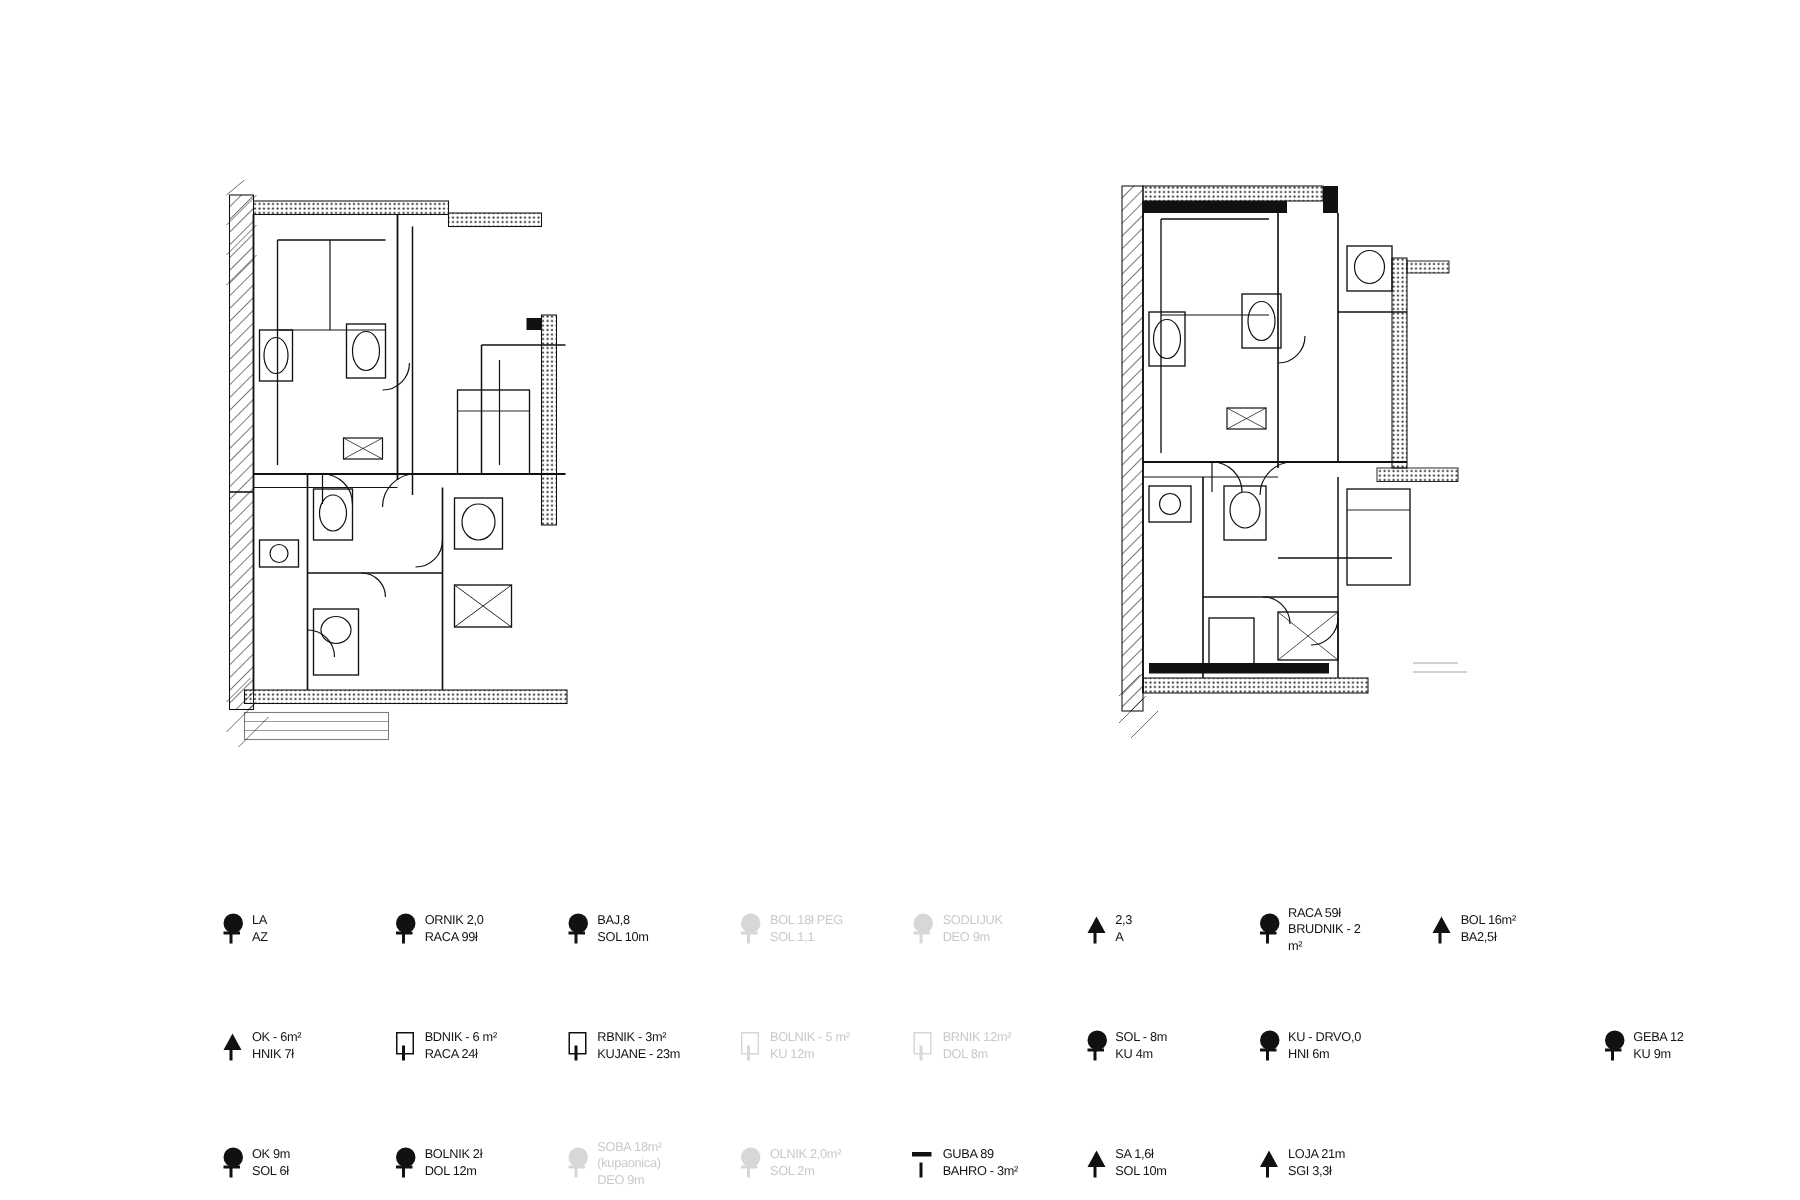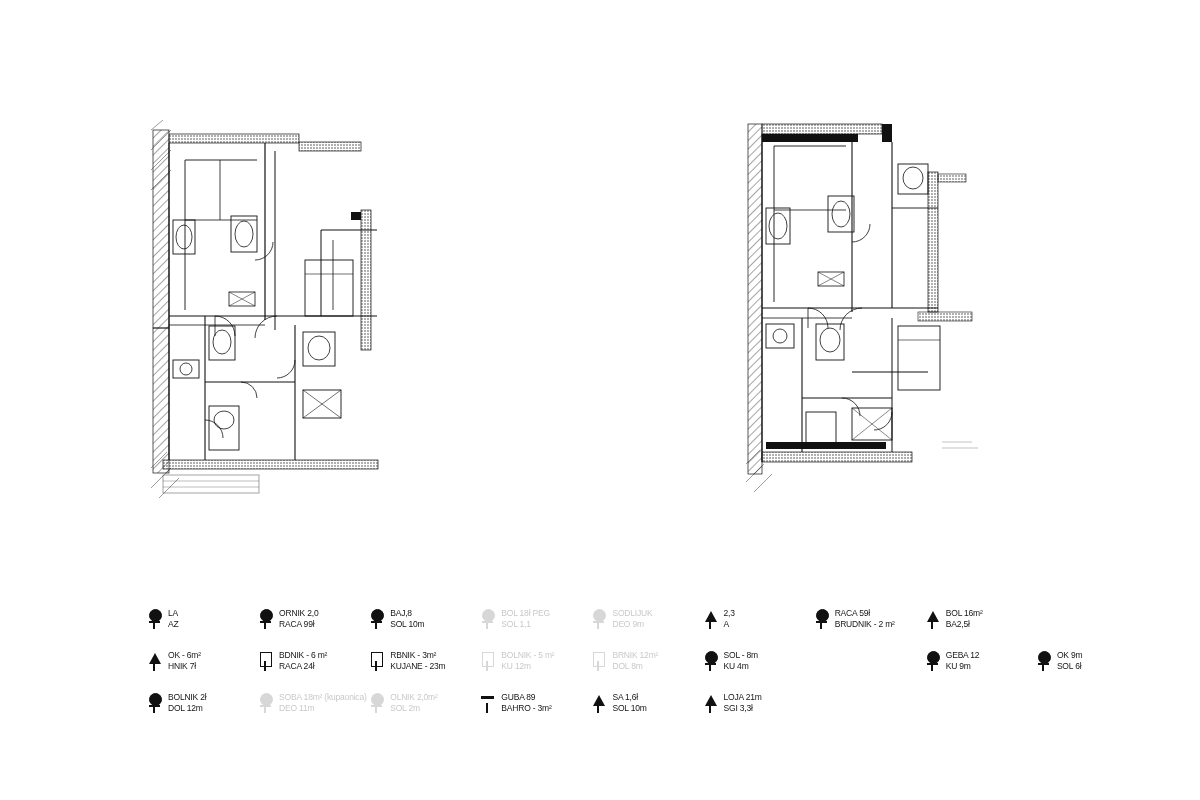--- a/index.html
+++ b/index.html
@@ -36,20 +36,21 @@
     top: 598px;
     width: 1000px;
     height: 125px;
   }
   .legend-grid {
     display: grid;
     grid-template-columns: repeat(9, 1fr);
     grid-auto-rows: 42px;
     column-gap: 0px;
     row-gap: 0px;
+    gap: 36px;
   }
   .legend-cell {
     position: relative;
     display: flex;
     align-items: center;
     gap: 4px;
     overflow: hidden;
   }
   .legend-ico {
     flex: 0 0 auto;
@@ -383,20 +384,29 @@
       <div class="legend-cell">
         <span class="legend-ico">
             <i class="ico-circle f"></i>
             <i class="ico-leg"></i>
             <i class="ico-arm"></i>
           </span>
         <span class="legend-text">SOL - 8m
 KU 4m</span>
       </div>
       <div class="legend-cell">
+        <span class="legend-ico">
+            <i class="ico-circle f"></i>
+            <i class="ico-leg"></i>
+            <i class="ico-arm"></i>
+          </span>
+        <span class="legend-text">KU - DRVO,0
+HNI 6m</span>
+      </div>
+      <div class="legend-cell">
         <span class="legend-text"></span>
       </div>
 
       <div class="legend-cell">
         <span class="legend-ico">
             <i class="ico-circle f"></i>
             <i class="ico-leg"></i>
             <i class="ico-arm"></i>
           </span>
         <span class="legend-text">GEBA 12
@@ -420,21 +430,21 @@
         <span class="legend-text">BOLNIK 2ł
 DOL 12m</span>
       </div>
       <div class="legend-cell">
         <span class="legend-ico ico-faint">
             <i class="ico-circle f"></i>
             <i class="ico-leg"></i>
             <i class="ico-arm"></i>
           </span>
         <span class="legend-text faint">SOBA 18m² (kupaonica)
-DEO 11m</span>
+DEO 9m</span>
       </div>
       <div class="legend-cell">
         <span class="legend-ico ico-faint">
             <i class="ico-circle f"></i>
             <i class="ico-leg"></i>
             <i class="ico-arm"></i>
           </span>
         <span class="legend-text faint">OLNIK 2,0m²
 SOL 2m</span>
       </div>

